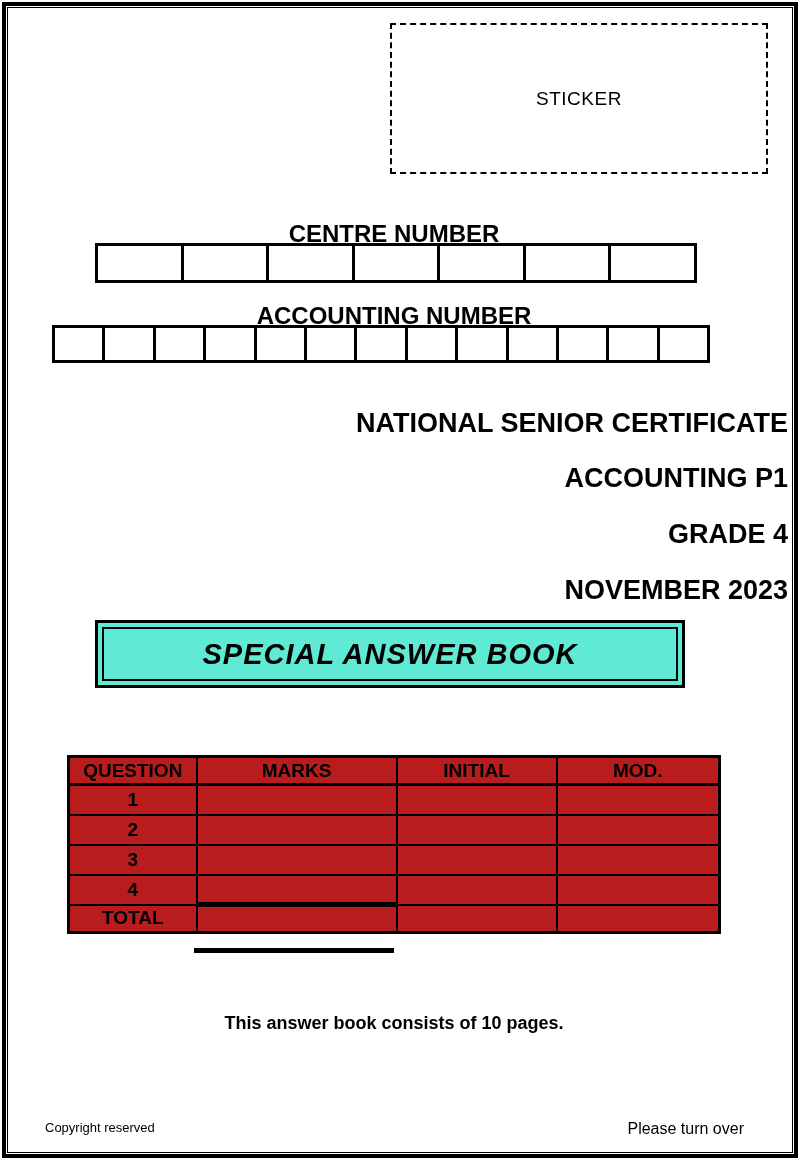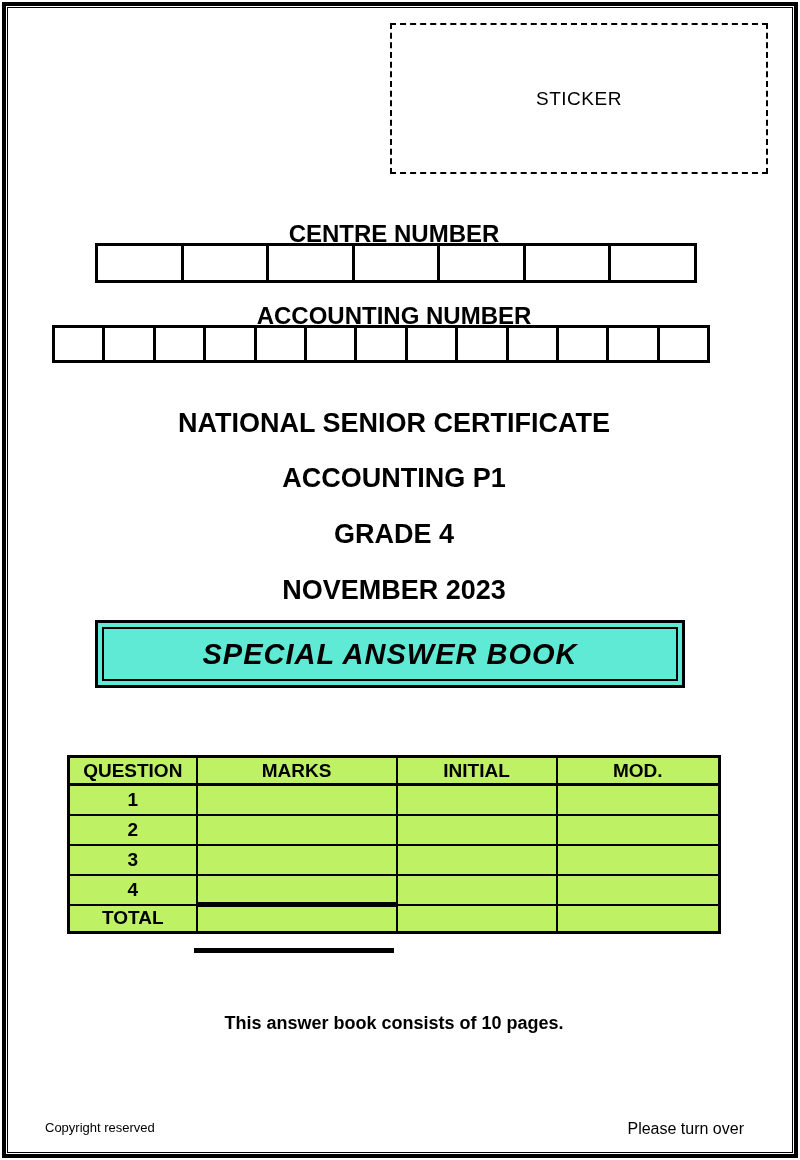--- a/index.html
+++ b/index.html
@@ -41,41 +41,41 @@
   .num-row {
     position: absolute; display: flex;
     border: 3px solid #000; background: #fff;
   }
   .centre-row { left: 95px; top: 243px; width: 602px; height: 40px; }
   .exam-row   { left: 52px; top: 325px; width: 658px; height: 38px; }
   .num-row .cell { flex: 1 1 0; border-right: 3px solid #000; }
   .num-row .cell:last-child { border-right: none; }
   .heading {
     position: absolute; left: 0; width: 788px;
-    text-align: center; font-weight: 700; font-size: 27px; line-height: 32px;
+    text-align: right; font-weight: 700; font-size: 27px; line-height: 32px;
   }
   .h-1 { top: 407px; }
   .h-2 { top: 462px; }
   .h-3 { top: 518px; }
   .h-4 { top: 574px; }
   .banner {
     position: absolute; left: 95px; top: 620px; width: 590px; height: 68px;
     border: 3px solid #000; padding: 4px; background: #5eead4;
   }
   .banner-inner {
     width: 100%; height: 100%;
     border: 2px solid #000;
     display: flex; align-items: center; justify-content: center;
     font-weight: 700; font-style: italic; font-size: 29px; letter-spacing: 1px;
   }
   table.marks-table {
     position: absolute; left: 67px; top: 755px; width: 651px;
     border-collapse: collapse; table-layout: fixed;
     border: 3px solid #000;
-    background: #bef264;
+    background: #b91c1c;
   }
   .marks-table th, .marks-table td {
     border: 2px solid #000;
     text-align: center; vertical-align: middle;
     font-size: 19px;
   }
   .marks-table thead th {
     border-bottom: 3px solid #000;
     font-weight: 700; height: 28px;
   }

